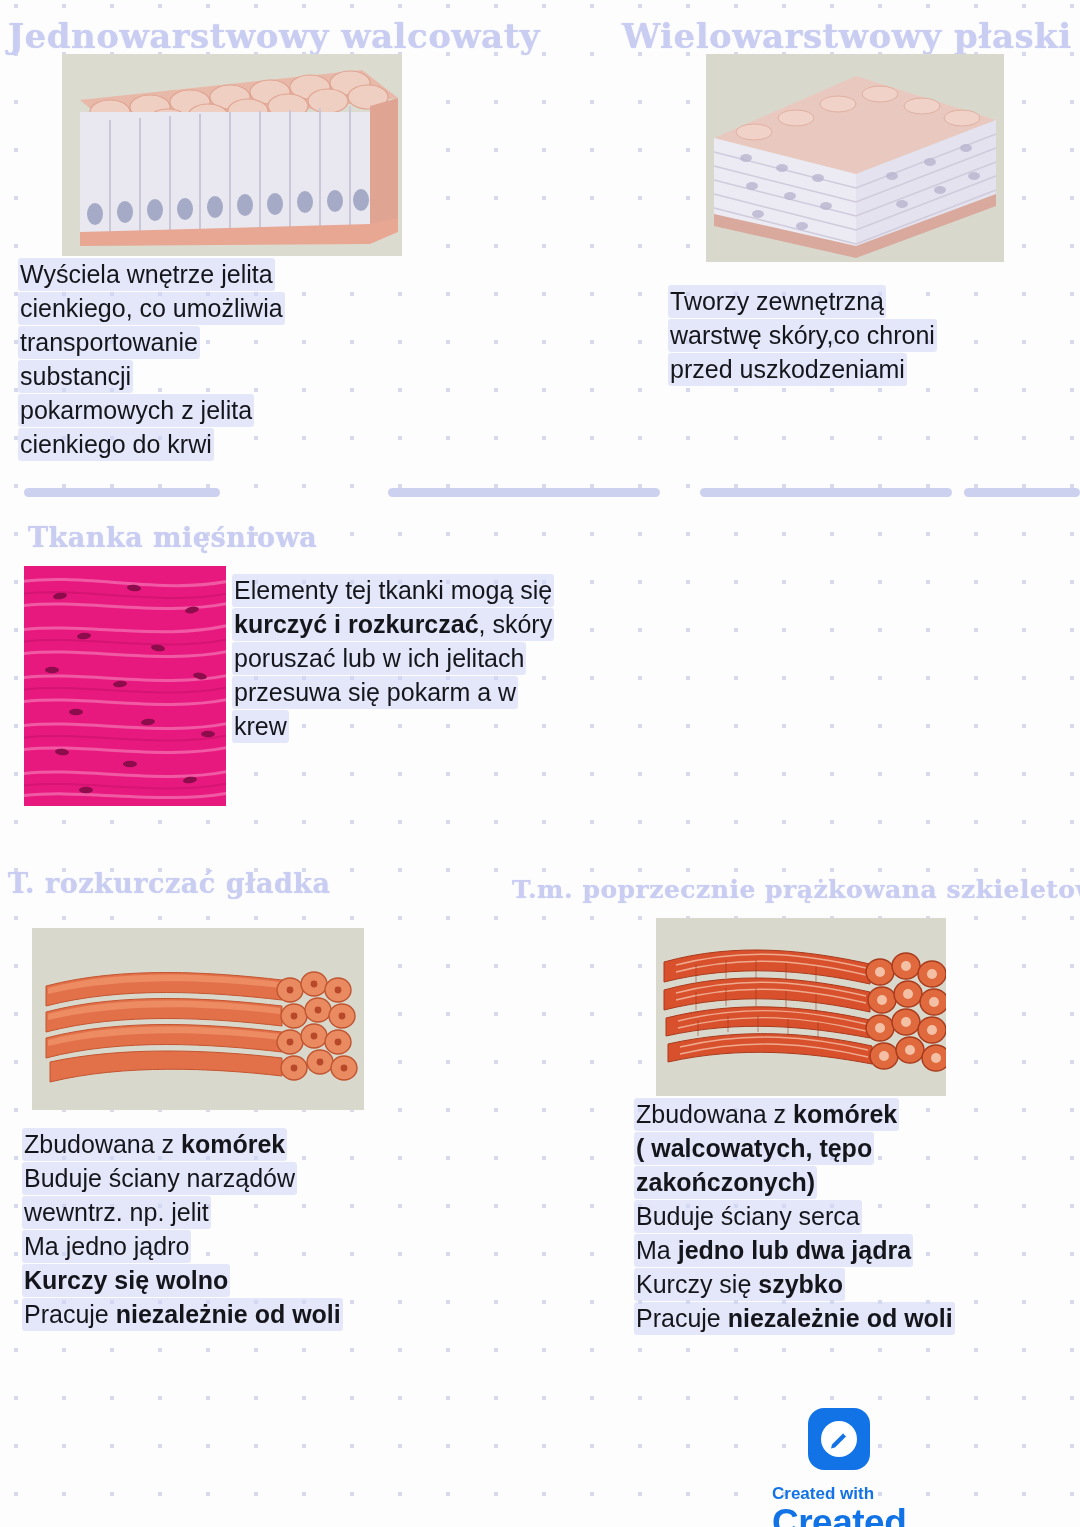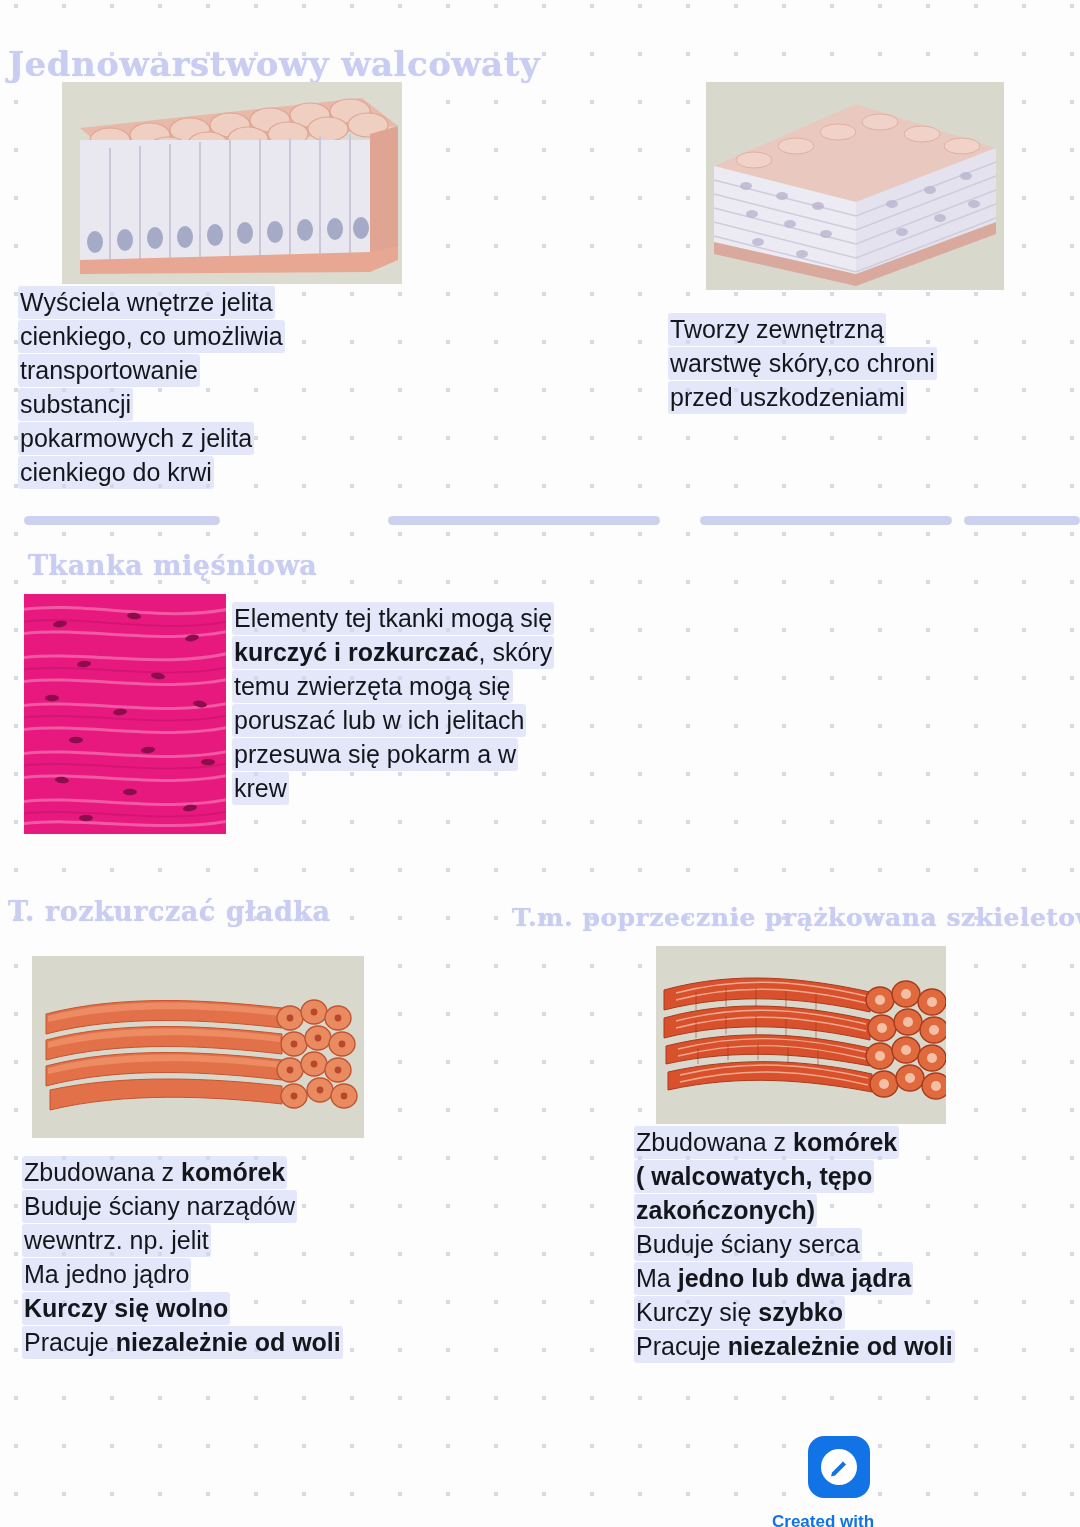--- a/index.html
+++ b/index.html
@@ -20,21 +20,20 @@
     inset: 0;
     background-image: radial-gradient(circle, #c9cde8 2.2px, transparent 2.4px);
     background-size: 48px 48px;
     background-position: 40px 30px;
     opacity: 0.75;
     pointer-events: none;
   }
   #page {
     position: absolute;
     inset: 0;
-    margin-top: 28px;
   }
 
   .heading {
     position: absolute;
     font-family: "DejaVu Serif", serif;
     font-weight: bold;
     color: #c9cdf2;
     letter-spacing: 0.5px;
     white-space: nowrap;
     text-shadow: 0 0 1px #c9cdf2;
@@ -106,20 +105,21 @@
 </style>
 </head>
 <body>
 
 <div id="dot-grid"></div>
 
 <div id="page">
 
   <div class="heading h1" style="left:8px; top:16px;">Jednowarstwowy walcowaty</div>
 
+  <div class="heading h1" style="left:622px; top:16px;">Wielowarstwowy płaski</div>
 
   <div class="heading h2" style="left:28px; top:522px;">Tkanka mięśniowa</div>
 
   <div class="heading h2" style="left:8px; top:868px;">T. rozkurczać gładka</div>
 
   <div class="heading h3" style="left:512px; top:875px;">T.m. poprzecznie prążkowana szkieletowa</div>
 
   <div class="divider" style="left:24px; top:488px; width:196px;"></div>
   <div class="divider" style="left:388px; top:488px; width:272px;"></div>
   <div class="divider" style="left:700px; top:488px; width:252px;"></div>
@@ -279,21 +279,20 @@
         <ellipse cx="106" cy="198" rx="7" ry="3.2"></ellipse>
         <ellipse cx="166" cy="214" rx="7" ry="3.2" transform="rotate(-8 166 214)"></ellipse>
         <ellipse cx="62" cy="224" rx="7" ry="3.2"></ellipse>
       </g>
     </svg>
   </div>
 
   <div class="textblock" style="left:232px; top:574px; width:530px;">
       <span class="ln"><span>Elementy tej tkanki mogą się</span></span>
       <span class="ln"><b>kurczyć i rozkurczać</b><span>, skóry</span></span>
-      <span class="ln"><span>temu zwierzęta mogą się</span></span>
       <span class="ln"><span>poruszać lub w ich jelitach</span></span>
       <span class="ln"><span>przesuwa się pokarm a w</span></span>
       <span class="ln"><span>krew</span></span>
     </div>
 
   <div class="photo" style="left:32px; top:928px; width:332px; height:182px;">
     <svg viewBox="0 0 332 182" preserveAspectRatio="none">
       <rect x="0" y="0" width="332" height="182" fill="#d9d8cd"></rect>
 
       <g>

